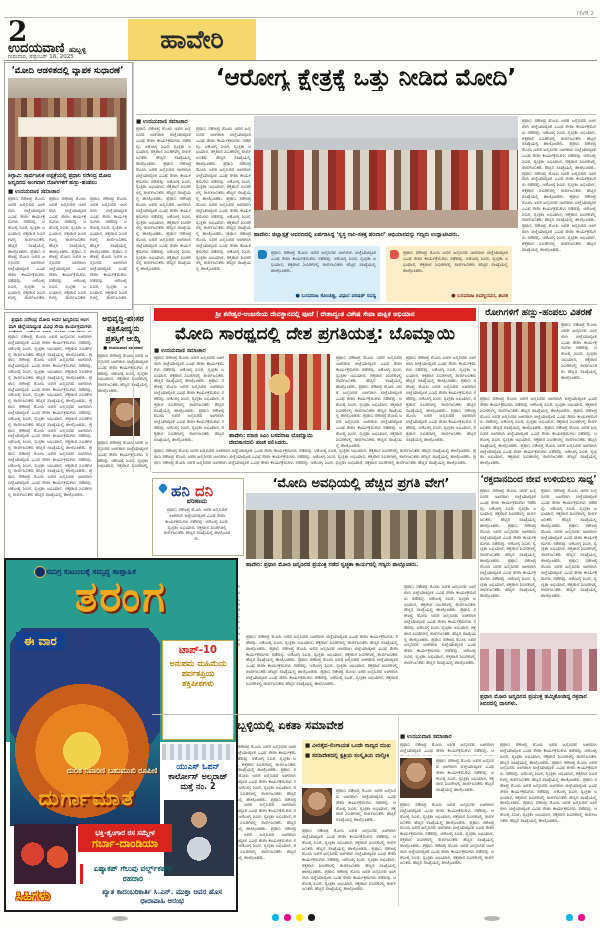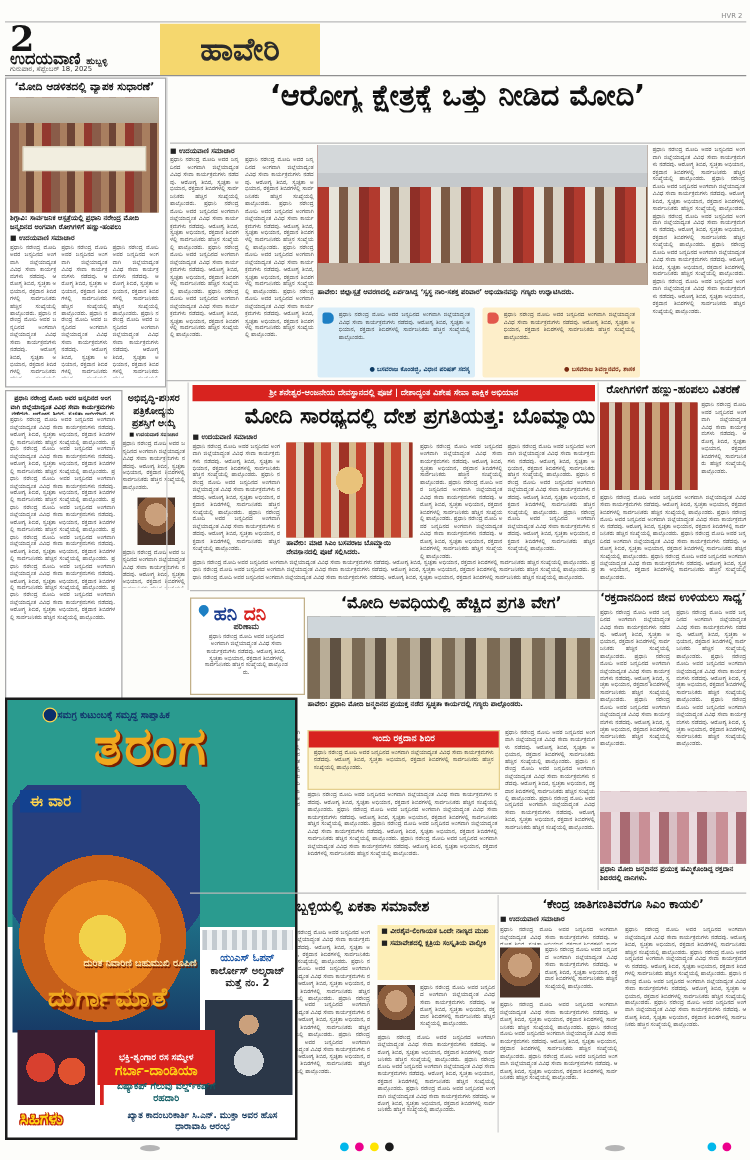--- a/index.html
+++ b/index.html
@@ -99,21 +99,21 @@
 
   <div class="a h" style="left:98px;top:314px;width:50px;font-size:7.5px;">ಅಭಿವೃದ್ಧಿ-ಪರಿಸರ</div>
   <div class="a h" style="left:98px;top:324px;width:50px;font-size:7.5px;">ಪತ್ರಿಕೋದ್ಯಮ</div>
   <div class="a h" style="left:98px;top:334px;width:50px;font-size:7.5px;">ಪ್ರಶಸ್ತಿಗೆ ಆಯ್ಕೆ</div>
   <div class="a" style="left:98px;top:345px;width:50px;font-size:4.2px;font-weight:bold;text-align:center;white-space:nowrap;overflow:hidden;">■ ಉದಯವಾಣಿ ಸಮಾಚಾರ</div>
   <div class="a micro" style="left:98px;top:353px;width:50px;height:42px;">ಪ್ರಧಾನಿ ನರೇಂದ್ರ ಮೋದಿ ಅವರ ಜನ್ಮದಿನದ ಅಂಗವಾಗಿ ಜಿಲ್ಲೆಯಾದ್ಯಂತ ವಿವಿಧ ಸೇವಾ ಕಾರ್ಯಕ್ರಮಗಳು ನಡೆದವು. ಆರೋಗ್ಯ ಶಿಬಿರ, ಸ್ವಚ್ಛತಾ ಅಭಿಯಾನ, ರಕ್ತದಾನ ಶಿಬಿರಗಳಲ್ಲಿ ಸಾರ್ವಜನಿಕರು ಹೆಚ್ಚಿನ ಸಂಖ್ಯೆಯಲ್ಲಿ ಪಾಲ್ಗೊಂಡರು.</div>
   <div class="a ph ph-face" style="left:110px;top:398px;width:30px;height:38px;"></div>
   <div class="a micro" style="left:98px;top:440px;width:50px;height:30px;">ಪ್ರಧಾನಿ ನರೇಂದ್ರ ಮೋದಿ ಅವರ ಜನ್ಮದಿನದ ಅಂಗವಾಗಿ ಜಿಲ್ಲೆಯಾದ್ಯಂತ ವಿವಿಧ ಸೇವಾ ಕಾರ್ಯಕ್ರಮಗಳು ನಡೆದವು. ಆರೋಗ್ಯ ಶಿಬಿರ, ಸ್ವಚ್ಛತಾ ಅಭಿಯಾನ, ರಕ್ತದಾನ ಶಿಬಿರಗಳಲ್ಲಿ ಸಾರ್ವಜನಿಕರು ಹೆಚ್ಚಿನ ಸಂಖ್ಯೆಯಲ್ಲಿ ಪಾಲ್ಗೊಂಡರು.</div>
 
   <div class="a" style="left:154px;top:308px;width:322px;height:13px;background:#d8231f;color:#fff;font-size:6.5px;font-weight:bold;text-align:center;line-height:13px;white-space:nowrap;overflow:hidden;">ಶ್ರೀ ಶನೇಶ್ವರ-ಆಂಜನೇಯ ದೇವಸ್ಥಾನದಲ್ಲಿ ಪೂಜೆ | ದೇಶಾದ್ಯಂತ ವಿಶೇಷ ಸೇವಾ ಪಾಕ್ಷಿಕ ಅಭಿಯಾನ</div>
-  <div class="a h" style="left:154px;top:323px;width:322px;font-size:17px;text-align:right;">ಮೋದಿ ಸಾರಥ್ಯದಲ್ಲಿ ದೇಶ ಪ್ರಗತಿಯತ್ತ: ಬೊಮ್ಮಾಯಿ</div>
+  <div class="a h" style="left:154px;top:323px;width:322px;font-size:17px;">ಮೋದಿ ಸಾರಥ್ಯದಲ್ಲಿ ದೇಶ ಪ್ರಗತಿಯತ್ತ: ಬೊಮ್ಮಾಯಿ</div>
   <div class="a by" style="left:154px;top:347px;width:120px;">■ ಉದಯವಾಣಿ ಸಮಾಚಾರ</div>
   <div class="a micro" style="left:154px;top:355px;width:70px;height:114px;">ಪ್ರಧಾನಿ ನರೇಂದ್ರ ಮೋದಿ ಅವರ ಜನ್ಮದಿನದ ಅಂಗವಾಗಿ ಜಿಲ್ಲೆಯಾದ್ಯಂತ ವಿವಿಧ ಸೇವಾ ಕಾರ್ಯಕ್ರಮಗಳು ನಡೆದವು. ಆರೋಗ್ಯ ಶಿಬಿರ, ಸ್ವಚ್ಛತಾ ಅಭಿಯಾನ, ರಕ್ತದಾನ ಶಿಬಿರಗಳಲ್ಲಿ ಸಾರ್ವಜನಿಕರು ಹೆಚ್ಚಿನ ಸಂಖ್ಯೆಯಲ್ಲಿ ಪಾಲ್ಗೊಂಡರು. ಪ್ರಧಾನಿ ನರೇಂದ್ರ ಮೋದಿ ಅವರ ಜನ್ಮದಿನದ ಅಂಗವಾಗಿ ಜಿಲ್ಲೆಯಾದ್ಯಂತ ವಿವಿಧ ಸೇವಾ ಕಾರ್ಯಕ್ರಮಗಳು ನಡೆದವು. ಆರೋಗ್ಯ ಶಿಬಿರ, ಸ್ವಚ್ಛತಾ ಅಭಿಯಾನ, ರಕ್ತದಾನ ಶಿಬಿರಗಳಲ್ಲಿ ಸಾರ್ವಜನಿಕರು ಹೆಚ್ಚಿನ ಸಂಖ್ಯೆಯಲ್ಲಿ ಪಾಲ್ಗೊಂಡರು. ಪ್ರಧಾನಿ ನರೇಂದ್ರ ಮೋದಿ ಅವರ ಜನ್ಮದಿನದ ಅಂಗವಾಗಿ ಜಿಲ್ಲೆಯಾದ್ಯಂತ ವಿವಿಧ ಸೇವಾ ಕಾರ್ಯಕ್ರಮಗಳು ನಡೆದವು. ಆರೋಗ್ಯ ಶಿಬಿರ, ಸ್ವಚ್ಛತಾ ಅಭಿಯಾನ, ರಕ್ತದಾನ ಶಿಬಿರಗಳಲ್ಲಿ ಸಾರ್ವಜನಿಕರು ಹೆಚ್ಚಿನ ಸಂಖ್ಯೆಯಲ್ಲಿ ಪಾಲ್ಗೊಂಡರು.</div>
   <div class="a ph ph-bommai" style="left:229px;top:354px;width:101px;height:76px;"></div>
   <div class="a cap" style="left:229px;top:432px;width:101px;height:12px;">ಹಾವೇರಿ: ಮಾಜಿ ಸಿಎಂ ಬಸವರಾಜ ಬೊಮ್ಮಾಯಿ ದೇವಸ್ಥಾನದಲ್ಲಿ ಪೂಜೆ ಸಲ್ಲಿಸಿದರು.</div>
   <div class="a micro" style="left:336px;top:355px;width:66px;height:114px;">ಪ್ರಧಾನಿ ನರೇಂದ್ರ ಮೋದಿ ಅವರ ಜನ್ಮದಿನದ ಅಂಗವಾಗಿ ಜಿಲ್ಲೆಯಾದ್ಯಂತ ವಿವಿಧ ಸೇವಾ ಕಾರ್ಯಕ್ರಮಗಳು ನಡೆದವು. ಆರೋಗ್ಯ ಶಿಬಿರ, ಸ್ವಚ್ಛತಾ ಅಭಿಯಾನ, ರಕ್ತದಾನ ಶಿಬಿರಗಳಲ್ಲಿ ಸಾರ್ವಜನಿಕರು ಹೆಚ್ಚಿನ ಸಂಖ್ಯೆಯಲ್ಲಿ ಪಾಲ್ಗೊಂಡರು. ಪ್ರಧಾನಿ ನರೇಂದ್ರ ಮೋದಿ ಅವರ ಜನ್ಮದಿನದ ಅಂಗವಾಗಿ ಜಿಲ್ಲೆಯಾದ್ಯಂತ ವಿವಿಧ ಸೇವಾ ಕಾರ್ಯಕ್ರಮಗಳು ನಡೆದವು. ಆರೋಗ್ಯ ಶಿಬಿರ, ಸ್ವಚ್ಛತಾ ಅಭಿಯಾನ, ರಕ್ತದಾನ ಶಿಬಿರಗಳಲ್ಲಿ ಸಾರ್ವಜನಿಕರು ಹೆಚ್ಚಿನ ಸಂಖ್ಯೆಯಲ್ಲಿ ಪಾಲ್ಗೊಂಡರು. ಪ್ರಧಾನಿ ನರೇಂದ್ರ ಮೋದಿ ಅವರ ಜನ್ಮದಿನದ ಅಂಗವಾಗಿ ಜಿಲ್ಲೆಯಾದ್ಯಂತ ವಿವಿಧ ಸೇವಾ ಕಾರ್ಯಕ್ರಮಗಳು ನಡೆದವು. ಆರೋಗ್ಯ ಶಿಬಿರ, ಸ್ವಚ್ಛತಾ ಅಭಿಯಾನ, ರಕ್ತದಾನ ಶಿಬಿರಗಳಲ್ಲಿ ಸಾರ್ವಜನಿಕರು ಹೆಚ್ಚಿನ ಸಂಖ್ಯೆಯಲ್ಲಿ ಪಾಲ್ಗೊಂಡರು.</div>
   <div class="a micro" style="left:406px;top:355px;width:70px;height:114px;">ಪ್ರಧಾನಿ ನರೇಂದ್ರ ಮೋದಿ ಅವರ ಜನ್ಮದಿನದ ಅಂಗವಾಗಿ ಜಿಲ್ಲೆಯಾದ್ಯಂತ ವಿವಿಧ ಸೇವಾ ಕಾರ್ಯಕ್ರಮಗಳು ನಡೆದವು. ಆರೋಗ್ಯ ಶಿಬಿರ, ಸ್ವಚ್ಛತಾ ಅಭಿಯಾನ, ರಕ್ತದಾನ ಶಿಬಿರಗಳಲ್ಲಿ ಸಾರ್ವಜನಿಕರು ಹೆಚ್ಚಿನ ಸಂಖ್ಯೆಯಲ್ಲಿ ಪಾಲ್ಗೊಂಡರು. ಪ್ರಧಾನಿ ನರೇಂದ್ರ ಮೋದಿ ಅವರ ಜನ್ಮದಿನದ ಅಂಗವಾಗಿ ಜಿಲ್ಲೆಯಾದ್ಯಂತ ವಿವಿಧ ಸೇವಾ ಕಾರ್ಯಕ್ರಮಗಳು ನಡೆದವು. ಆರೋಗ್ಯ ಶಿಬಿರ, ಸ್ವಚ್ಛತಾ ಅಭಿಯಾನ, ರಕ್ತದಾನ ಶಿಬಿರಗಳಲ್ಲಿ ಸಾರ್ವಜನಿಕರು ಹೆಚ್ಚಿನ ಸಂಖ್ಯೆಯಲ್ಲಿ ಪಾಲ್ಗೊಂಡರು. ಪ್ರಧಾನಿ ನರೇಂದ್ರ ಮೋದಿ ಅವರ ಜನ್ಮದಿನದ ಅಂಗವಾಗಿ ಜಿಲ್ಲೆಯಾದ್ಯಂತ ವಿವಿಧ ಸೇವಾ ಕಾರ್ಯಕ್ರಮಗಳು ನಡೆದವು. ಆರೋಗ್ಯ ಶಿಬಿರ, ಸ್ವಚ್ಛತಾ ಅಭಿಯಾನ, ರಕ್ತದಾನ ಶಿಬಿರಗಳಲ್ಲಿ ಸಾರ್ವಜನಿಕರು ಹೆಚ್ಚಿನ ಸಂಖ್ಯೆಯಲ್ಲಿ ಪಾಲ್ಗೊಂಡರು.</div>
   <div class="a micro" style="left:154px;top:448px;width:322px;height:20px;">ಪ್ರಧಾನಿ ನರೇಂದ್ರ ಮೋದಿ ಅವರ ಜನ್ಮದಿನದ ಅಂಗವಾಗಿ ಜಿಲ್ಲೆಯಾದ್ಯಂತ ವಿವಿಧ ಸೇವಾ ಕಾರ್ಯಕ್ರಮಗಳು ನಡೆದವು. ಆರೋಗ್ಯ ಶಿಬಿರ, ಸ್ವಚ್ಛತಾ ಅಭಿಯಾನ, ರಕ್ತದಾನ ಶಿಬಿರಗಳಲ್ಲಿ ಸಾರ್ವಜನಿಕರು ಹೆಚ್ಚಿನ ಸಂಖ್ಯೆಯಲ್ಲಿ ಪಾಲ್ಗೊಂಡರು. ಪ್ರಧಾನಿ ನರೇಂದ್ರ ಮೋದಿ ಅವರ ಜನ್ಮದಿನದ ಅಂಗವಾಗಿ ಜಿಲ್ಲೆಯಾದ್ಯಂತ ವಿವಿಧ ಸೇವಾ ಕಾರ್ಯಕ್ರಮಗಳು ನಡೆದವು. ಆರೋಗ್ಯ ಶಿಬಿರ, ಸ್ವಚ್ಛತಾ ಅಭಿಯಾನ, ರಕ್ತದಾನ ಶಿಬಿರಗಳಲ್ಲಿ ಸಾರ್ವಜನಿಕರು ಹೆಚ್ಚಿನ ಸಂಖ್ಯೆಯಲ್ಲಿ ಪಾಲ್ಗೊಂಡರು. ಪ್ರಧಾನಿ ನರೇಂದ್ರ ಮೋದಿ ಅವರ ಜನ್ಮದಿನದ ಅಂಗವಾಗಿ ಜಿಲ್ಲೆಯಾದ್ಯಂತ ವಿವಿಧ ಸೇವಾ ಕಾರ್ಯಕ್ರಮಗಳು ನಡೆದವು. ಆರೋಗ್ಯ ಶಿಬಿರ, ಸ್ವಚ್ಛತಾ ಅಭಿಯಾನ, ರಕ್ತದಾನ ಶಿಬಿರಗಳಲ್ಲಿ ಸಾರ್ವಜನಿಕರು ಹೆಚ್ಚಿನ ಸಂಖ್ಯೆಯಲ್ಲಿ ಪಾಲ್ಗೊಂಡರು.</div>
 
   <div class="a h" style="left:480px;top:307px;width:117px;font-size:9px;">ರೋಗಿಗಳಿಗೆ ಹಣ್ಣು-ಹಂಪಲು ವಿತರಣೆ</div>
   <div class="a ph ph-fruits" style="left:480px;top:322px;width:78px;height:70px;"></div>
@@ -124,40 +124,35 @@
   <div class="a micro" style="left:480px;top:488px;width:56px;height:142px;">ಪ್ರಧಾನಿ ನರೇಂದ್ರ ಮೋದಿ ಅವರ ಜನ್ಮದಿನದ ಅಂಗವಾಗಿ ಜಿಲ್ಲೆಯಾದ್ಯಂತ ವಿವಿಧ ಸೇವಾ ಕಾರ್ಯಕ್ರಮಗಳು ನಡೆದವು. ಆರೋಗ್ಯ ಶಿಬಿರ, ಸ್ವಚ್ಛತಾ ಅಭಿಯಾನ, ರಕ್ತದಾನ ಶಿಬಿರಗಳಲ್ಲಿ ಸಾರ್ವಜನಿಕರು ಹೆಚ್ಚಿನ ಸಂಖ್ಯೆಯಲ್ಲಿ ಪಾಲ್ಗೊಂಡರು. ಪ್ರಧಾನಿ ನರೇಂದ್ರ ಮೋದಿ ಅವರ ಜನ್ಮದಿನದ ಅಂಗವಾಗಿ ಜಿಲ್ಲೆಯಾದ್ಯಂತ ವಿವಿಧ ಸೇವಾ ಕಾರ್ಯಕ್ರಮಗಳು ನಡೆದವು. ಆರೋಗ್ಯ ಶಿಬಿರ, ಸ್ವಚ್ಛತಾ ಅಭಿಯಾನ, ರಕ್ತದಾನ ಶಿಬಿರಗಳಲ್ಲಿ ಸಾರ್ವಜನಿಕರು ಹೆಚ್ಚಿನ ಸಂಖ್ಯೆಯಲ್ಲಿ ಪಾಲ್ಗೊಂಡರು. ಪ್ರಧಾನಿ ನರೇಂದ್ರ ಮೋದಿ ಅವರ ಜನ್ಮದಿನದ ಅಂಗವಾಗಿ ಜಿಲ್ಲೆಯಾದ್ಯಂತ ವಿವಿಧ ಸೇವಾ ಕಾರ್ಯಕ್ರಮಗಳು ನಡೆದವು. ಆರೋಗ್ಯ ಶಿಬಿರ, ಸ್ವಚ್ಛತಾ ಅಭಿಯಾನ, ರಕ್ತದಾನ ಶಿಬಿರಗಳಲ್ಲಿ ಸಾರ್ವಜನಿಕರು ಹೆಚ್ಚಿನ ಸಂಖ್ಯೆಯಲ್ಲಿ ಪಾಲ್ಗೊಂಡರು.</div>
   <div class="a micro" style="left:541px;top:488px;width:56px;height:142px;">ಪ್ರಧಾನಿ ನರೇಂದ್ರ ಮೋದಿ ಅವರ ಜನ್ಮದಿನದ ಅಂಗವಾಗಿ ಜಿಲ್ಲೆಯಾದ್ಯಂತ ವಿವಿಧ ಸೇವಾ ಕಾರ್ಯಕ್ರಮಗಳು ನಡೆದವು. ಆರೋಗ್ಯ ಶಿಬಿರ, ಸ್ವಚ್ಛತಾ ಅಭಿಯಾನ, ರಕ್ತದಾನ ಶಿಬಿರಗಳಲ್ಲಿ ಸಾರ್ವಜನಿಕರು ಹೆಚ್ಚಿನ ಸಂಖ್ಯೆಯಲ್ಲಿ ಪಾಲ್ಗೊಂಡರು. ಪ್ರಧಾನಿ ನರೇಂದ್ರ ಮೋದಿ ಅವರ ಜನ್ಮದಿನದ ಅಂಗವಾಗಿ ಜಿಲ್ಲೆಯಾದ್ಯಂತ ವಿವಿಧ ಸೇವಾ ಕಾರ್ಯಕ್ರಮಗಳು ನಡೆದವು. ಆರೋಗ್ಯ ಶಿಬಿರ, ಸ್ವಚ್ಛತಾ ಅಭಿಯಾನ, ರಕ್ತದಾನ ಶಿಬಿರಗಳಲ್ಲಿ ಸಾರ್ವಜನಿಕರು ಹೆಚ್ಚಿನ ಸಂಖ್ಯೆಯಲ್ಲಿ ಪಾಲ್ಗೊಂಡರು. ಪ್ರಧಾನಿ ನರೇಂದ್ರ ಮೋದಿ ಅವರ ಜನ್ಮದಿನದ ಅಂಗವಾಗಿ ಜಿಲ್ಲೆಯಾದ್ಯಂತ ವಿವಿಧ ಸೇವಾ ಕಾರ್ಯಕ್ರಮಗಳು ನಡೆದವು. ಆರೋಗ್ಯ ಶಿಬಿರ, ಸ್ವಚ್ಛತಾ ಅಭಿಯಾನ, ರಕ್ತದಾನ ಶಿಬಿರಗಳಲ್ಲಿ ಸಾರ್ವಜನಿಕರು ಹೆಚ್ಚಿನ ಸಂಖ್ಯೆಯಲ್ಲಿ ಪಾಲ್ಗೊಂಡರು.</div>
   <div class="a ph ph-blood" style="left:480px;top:633px;width:117px;height:58px;"></div>
   <div class="a cap" style="left:480px;top:693px;width:117px;height:18px;">ಪ್ರಧಾನಿ ಮೋದಿ ಜನ್ಮದಿನದ ಪ್ರಯುಕ್ತ ಹಮ್ಮಿಕೊಂಡಿದ್ದ ರಕ್ತದಾನ ಶಿಬಿರದಲ್ಲಿ ದಾನಿಗಳು.</div>
 
   <div class="a h" style="left:246px;top:475px;width:230px;font-size:13px;">‘ಮೋದಿ ಅವಧಿಯಲ್ಲಿ ಹೆಚ್ಚಿದ ಪ್ರಗತಿ ವೇಗ’</div>
   <div class="a ph ph-sweep" style="left:246px;top:493px;width:230px;height:66px;"></div>
   <div class="a cap" style="left:246px;top:561px;width:230px;height:12px;">ಹಾವೇರಿ: ಪ್ರಧಾನಿ ಮೋದಿ ಜನ್ಮದಿನದ ಪ್ರಯುಕ್ತ ನಡೆದ ಸ್ವಚ್ಛತಾ ಕಾರ್ಯದಲ್ಲಿ ಗಣ್ಯರು ಪಾಲ್ಗೊಂಡರು.</div>
   <div class="a by" style="left:152px;top:576px;width:90px;">■ ಉದಯವಾಣಿ ಸಮಾಚಾರ</div>
   <div class="a micro" style="left:152px;top:584px;width:88px;height:128px;">ಪ್ರಧಾನಿ ನರೇಂದ್ರ ಮೋದಿ ಅವರ ಜನ್ಮದಿನದ ಅಂಗವಾಗಿ ಜಿಲ್ಲೆಯಾದ್ಯಂತ ವಿವಿಧ ಸೇವಾ ಕಾರ್ಯಕ್ರಮಗಳು ನಡೆದವು. ಆರೋಗ್ಯ ಶಿಬಿರ, ಸ್ವಚ್ಛತಾ ಅಭಿಯಾನ, ರಕ್ತದಾನ ಶಿಬಿರಗಳಲ್ಲಿ ಸಾರ್ವಜನಿಕರು ಹೆಚ್ಚಿನ ಸಂಖ್ಯೆಯಲ್ಲಿ ಪಾಲ್ಗೊಂಡರು. ಪ್ರಧಾನಿ ನರೇಂದ್ರ ಮೋದಿ ಅವರ ಜನ್ಮದಿನದ ಅಂಗವಾಗಿ ಜಿಲ್ಲೆಯಾದ್ಯಂತ ವಿವಿಧ ಸೇವಾ ಕಾರ್ಯಕ್ರಮಗಳು ನಡೆದವು. ಆರೋಗ್ಯ ಶಿಬಿರ, ಸ್ವಚ್ಛತಾ ಅಭಿಯಾನ, ರಕ್ತದಾನ ಶಿಬಿರಗಳಲ್ಲಿ ಸಾರ್ವಜನಿಕರು ಹೆಚ್ಚಿನ ಸಂಖ್ಯೆಯಲ್ಲಿ ಪಾಲ್ಗೊಂಡರು. ಪ್ರಧಾನಿ ನರೇಂದ್ರ ಮೋದಿ ಅವರ ಜನ್ಮದಿನದ ಅಂಗವಾಗಿ ಜಿಲ್ಲೆಯಾದ್ಯಂತ ವಿವಿಧ ಸೇವಾ ಕಾರ್ಯಕ್ರಮಗಳು ನಡೆದವು. ಆರೋಗ್ಯ ಶಿಬಿರ, ಸ್ವಚ್ಛತಾ ಅಭಿಯಾನ, ರಕ್ತದಾನ ಶಿಬಿರಗಳಲ್ಲಿ ಸಾರ್ವಜನಿಕರು ಹೆಚ್ಚಿನ ಸಂಖ್ಯೆಯಲ್ಲಿ ಪಾಲ್ಗೊಂಡರು.</div>
-  <div class="a" style="left:246px;top:584px;width:152px;height:46px;background:#fdf3cd;border:1px solid #e4cf8e;">
-    <div style="height:13px;background:#d8231f;color:#fff;font-size:7px;font-weight:bold;text-align:center;line-height:13px;white-space:nowrap;overflow:hidden;">ಇಂದು ರಕ್ತದಾನ ಶಿಬಿರ</div>
-    <div class="micro" style="margin:2px 4px;height:26px;">ಪ್ರಧಾನಿ ನರೇಂದ್ರ ಮೋದಿ ಅವರ ಜನ್ಮದಿನದ ಅಂಗವಾಗಿ ಜಿಲ್ಲೆಯಾದ್ಯಂತ ವಿವಿಧ ಸೇವಾ ಕಾರ್ಯಕ್ರಮಗಳು ನಡೆದವು. ಆರೋಗ್ಯ ಶಿಬಿರ, ಸ್ವಚ್ಛತಾ ಅಭಿಯಾನ, ರಕ್ತದಾನ ಶಿಬಿರಗಳಲ್ಲಿ ಸಾರ್ವಜನಿಕರು ಹೆಚ್ಚಿನ ಸಂಖ್ಯೆಯಲ್ಲಿ ಪಾಲ್ಗೊಂಡರು.</div>
-  </div>
   <div class="a micro" style="left:246px;top:634px;width:152px;height:78px;">ಪ್ರಧಾನಿ ನರೇಂದ್ರ ಮೋದಿ ಅವರ ಜನ್ಮದಿನದ ಅಂಗವಾಗಿ ಜಿಲ್ಲೆಯಾದ್ಯಂತ ವಿವಿಧ ಸೇವಾ ಕಾರ್ಯಕ್ರಮಗಳು ನಡೆದವು. ಆರೋಗ್ಯ ಶಿಬಿರ, ಸ್ವಚ್ಛತಾ ಅಭಿಯಾನ, ರಕ್ತದಾನ ಶಿಬಿರಗಳಲ್ಲಿ ಸಾರ್ವಜನಿಕರು ಹೆಚ್ಚಿನ ಸಂಖ್ಯೆಯಲ್ಲಿ ಪಾಲ್ಗೊಂಡರು. ಪ್ರಧಾನಿ ನರೇಂದ್ರ ಮೋದಿ ಅವರ ಜನ್ಮದಿನದ ಅಂಗವಾಗಿ ಜಿಲ್ಲೆಯಾದ್ಯಂತ ವಿವಿಧ ಸೇವಾ ಕಾರ್ಯಕ್ರಮಗಳು ನಡೆದವು. ಆರೋಗ್ಯ ಶಿಬಿರ, ಸ್ವಚ್ಛತಾ ಅಭಿಯಾನ, ರಕ್ತದಾನ ಶಿಬಿರಗಳಲ್ಲಿ ಸಾರ್ವಜನಿಕರು ಹೆಚ್ಚಿನ ಸಂಖ್ಯೆಯಲ್ಲಿ ಪಾಲ್ಗೊಂಡರು. ಪ್ರಧಾನಿ ನರೇಂದ್ರ ಮೋದಿ ಅವರ ಜನ್ಮದಿನದ ಅಂಗವಾಗಿ ಜಿಲ್ಲೆಯಾದ್ಯಂತ ವಿವಿಧ ಸೇವಾ ಕಾರ್ಯಕ್ರಮಗಳು ನಡೆದವು. ಆರೋಗ್ಯ ಶಿಬಿರ, ಸ್ವಚ್ಛತಾ ಅಭಿಯಾನ, ರಕ್ತದಾನ ಶಿಬಿರಗಳಲ್ಲಿ ಸಾರ್ವಜನಿಕರು ಹೆಚ್ಚಿನ ಸಂಖ್ಯೆಯಲ್ಲಿ ಪಾಲ್ಗೊಂಡರು. ಪ್ರಧಾನಿ ನರೇಂದ್ರ ಮೋದಿ ಅವರ ಜನ್ಮದಿನದ ಅಂಗವಾಗಿ ಜಿಲ್ಲೆಯಾದ್ಯಂತ ವಿವಿಧ ಸೇವಾ ಕಾರ್ಯಕ್ರಮಗಳು ನಡೆದವು. ಆರೋಗ್ಯ ಶಿಬಿರ, ಸ್ವಚ್ಛತಾ ಅಭಿಯಾನ, ರಕ್ತದಾನ ಶಿಬಿರಗಳಲ್ಲಿ ಸಾರ್ವಜನಿಕರು ಹೆಚ್ಚಿನ ಸಂಖ್ಯೆಯಲ್ಲಿ ಪಾಲ್ಗೊಂಡರು.</div>
   <div class="a micro" style="left:404px;top:584px;width:72px;height:128px;">ಪ್ರಧಾನಿ ನರೇಂದ್ರ ಮೋದಿ ಅವರ ಜನ್ಮದಿನದ ಅಂಗವಾಗಿ ಜಿಲ್ಲೆಯಾದ್ಯಂತ ವಿವಿಧ ಸೇವಾ ಕಾರ್ಯಕ್ರಮಗಳು ನಡೆದವು. ಆರೋಗ್ಯ ಶಿಬಿರ, ಸ್ವಚ್ಛತಾ ಅಭಿಯಾನ, ರಕ್ತದಾನ ಶಿಬಿರಗಳಲ್ಲಿ ಸಾರ್ವಜನಿಕರು ಹೆಚ್ಚಿನ ಸಂಖ್ಯೆಯಲ್ಲಿ ಪಾಲ್ಗೊಂಡರು. ಪ್ರಧಾನಿ ನರೇಂದ್ರ ಮೋದಿ ಅವರ ಜನ್ಮದಿನದ ಅಂಗವಾಗಿ ಜಿಲ್ಲೆಯಾದ್ಯಂತ ವಿವಿಧ ಸೇವಾ ಕಾರ್ಯಕ್ರಮಗಳು ನಡೆದವು. ಆರೋಗ್ಯ ಶಿಬಿರ, ಸ್ವಚ್ಛತಾ ಅಭಿಯಾನ, ರಕ್ತದಾನ ಶಿಬಿರಗಳಲ್ಲಿ ಸಾರ್ವಜನಿಕರು ಹೆಚ್ಚಿನ ಸಂಖ್ಯೆಯಲ್ಲಿ ಪಾಲ್ಗೊಂಡರು. ಪ್ರಧಾನಿ ನರೇಂದ್ರ ಮೋದಿ ಅವರ ಜನ್ಮದಿನದ ಅಂಗವಾಗಿ ಜಿಲ್ಲೆಯಾದ್ಯಂತ ವಿವಿಧ ಸೇವಾ ಕಾರ್ಯಕ್ರಮಗಳು ನಡೆದವು. ಆರೋಗ್ಯ ಶಿಬಿರ, ಸ್ವಚ್ಛತಾ ಅಭಿಯಾನ, ರಕ್ತದಾನ ಶಿಬಿರಗಳಲ್ಲಿ ಸಾರ್ವಜನಿಕರು ಹೆಚ್ಚಿನ ಸಂಖ್ಯೆಯಲ್ಲಿ ಪಾಲ್ಗೊಂಡರು.</div>
 
   <div class="a h" style="left:152px;top:718px;width:244px;font-size:11.5px;">ನಾಳೆ ಹುಬ್ಬಳ್ಳಿಯಲ್ಲಿ ಏಕತಾ ಸಮಾವೇಶ</div>
   <div class="a by" style="left:152px;top:734px;width:90px;">■ ಉದಯವಾಣಿ ಸಮಾಚಾರ</div>
   <div class="a micro" style="left:152px;top:744px;width:70px;height:160px;">ಪ್ರಧಾನಿ ನರೇಂದ್ರ ಮೋದಿ ಅವರ ಜನ್ಮದಿನದ ಅಂಗವಾಗಿ ಜಿಲ್ಲೆಯಾದ್ಯಂತ ವಿವಿಧ ಸೇವಾ ಕಾರ್ಯಕ್ರಮಗಳು ನಡೆದವು. ಆರೋಗ್ಯ ಶಿಬಿರ, ಸ್ವಚ್ಛತಾ ಅಭಿಯಾನ, ರಕ್ತದಾನ ಶಿಬಿರಗಳಲ್ಲಿ ಸಾರ್ವಜನಿಕರು ಹೆಚ್ಚಿನ ಸಂಖ್ಯೆಯಲ್ಲಿ ಪಾಲ್ಗೊಂಡರು. ಪ್ರಧಾನಿ ನರೇಂದ್ರ ಮೋದಿ ಅವರ ಜನ್ಮದಿನದ ಅಂಗವಾಗಿ ಜಿಲ್ಲೆಯಾದ್ಯಂತ ವಿವಿಧ ಸೇವಾ ಕಾರ್ಯಕ್ರಮಗಳು ನಡೆದವು. ಆರೋಗ್ಯ ಶಿಬಿರ, ಸ್ವಚ್ಛತಾ ಅಭಿಯಾನ, ರಕ್ತದಾನ ಶಿಬಿರಗಳಲ್ಲಿ ಸಾರ್ವಜನಿಕರು ಹೆಚ್ಚಿನ ಸಂಖ್ಯೆಯಲ್ಲಿ ಪಾಲ್ಗೊಂಡರು. ಪ್ರಧಾನಿ ನರೇಂದ್ರ ಮೋದಿ ಅವರ ಜನ್ಮದಿನದ ಅಂಗವಾಗಿ ಜಿಲ್ಲೆಯಾದ್ಯಂತ ವಿವಿಧ ಸೇವಾ ಕಾರ್ಯಕ್ರಮಗಳು ನಡೆದವು. ಆರೋಗ್ಯ ಶಿಬಿರ, ಸ್ವಚ್ಛತಾ ಅಭಿಯಾನ, ರಕ್ತದಾನ ಶಿಬಿರಗಳಲ್ಲಿ ಸಾರ್ವಜನಿಕರು ಹೆಚ್ಚಿನ ಸಂಖ್ಯೆಯಲ್ಲಿ ಪಾಲ್ಗೊಂಡರು. ಪ್ರಧಾನಿ ನರೇಂದ್ರ ಮೋದಿ ಅವರ ಜನ್ಮದಿನದ ಅಂಗವಾಗಿ ಜಿಲ್ಲೆಯಾದ್ಯಂತ ವಿವಿಧ ಸೇವಾ ಕಾರ್ಯಕ್ರಮಗಳು ನಡೆದವು. ಆರೋಗ್ಯ ಶಿಬಿರ, ಸ್ವಚ್ಛತಾ ಅಭಿಯಾನ, ರಕ್ತದಾನ ಶಿಬಿರಗಳಲ್ಲಿ ಸಾರ್ವಜನಿಕರು ಹೆಚ್ಚಿನ ಸಂಖ್ಯೆಯಲ್ಲಿ ಪಾಲ್ಗೊಂಡರು.</div>
   <div class="a micro" style="left:226px;top:744px;width:70px;height:160px;">ಪ್ರಧಾನಿ ನರೇಂದ್ರ ಮೋದಿ ಅವರ ಜನ್ಮದಿನದ ಅಂಗವಾಗಿ ಜಿಲ್ಲೆಯಾದ್ಯಂತ ವಿವಿಧ ಸೇವಾ ಕಾರ್ಯಕ್ರಮಗಳು ನಡೆದವು. ಆರೋಗ್ಯ ಶಿಬಿರ, ಸ್ವಚ್ಛತಾ ಅಭಿಯಾನ, ರಕ್ತದಾನ ಶಿಬಿರಗಳಲ್ಲಿ ಸಾರ್ವಜನಿಕರು ಹೆಚ್ಚಿನ ಸಂಖ್ಯೆಯಲ್ಲಿ ಪಾಲ್ಗೊಂಡರು. ಪ್ರಧಾನಿ ನರೇಂದ್ರ ಮೋದಿ ಅವರ ಜನ್ಮದಿನದ ಅಂಗವಾಗಿ ಜಿಲ್ಲೆಯಾದ್ಯಂತ ವಿವಿಧ ಸೇವಾ ಕಾರ್ಯಕ್ರಮಗಳು ನಡೆದವು. ಆರೋಗ್ಯ ಶಿಬಿರ, ಸ್ವಚ್ಛತಾ ಅಭಿಯಾನ, ರಕ್ತದಾನ ಶಿಬಿರಗಳಲ್ಲಿ ಸಾರ್ವಜನಿಕರು ಹೆಚ್ಚಿನ ಸಂಖ್ಯೆಯಲ್ಲಿ ಪಾಲ್ಗೊಂಡರು. ಪ್ರಧಾನಿ ನರೇಂದ್ರ ಮೋದಿ ಅವರ ಜನ್ಮದಿನದ ಅಂಗವಾಗಿ ಜಿಲ್ಲೆಯಾದ್ಯಂತ ವಿವಿಧ ಸೇವಾ ಕಾರ್ಯಕ್ರಮಗಳು ನಡೆದವು. ಆರೋಗ್ಯ ಶಿಬಿರ, ಸ್ವಚ್ಛತಾ ಅಭಿಯಾನ, ರಕ್ತದಾನ ಶಿಬಿರಗಳಲ್ಲಿ ಸಾರ್ವಜನಿಕರು ಹೆಚ್ಚಿನ ಸಂಖ್ಯೆಯಲ್ಲಿ ಪಾಲ್ಗೊಂಡರು. ಪ್ರಧಾನಿ ನರೇಂದ್ರ ಮೋದಿ ಅವರ ಜನ್ಮದಿನದ ಅಂಗವಾಗಿ ಜಿಲ್ಲೆಯಾದ್ಯಂತ ವಿವಿಧ ಸೇವಾ ಕಾರ್ಯಕ್ರಮಗಳು ನಡೆದವು. ಆರೋಗ್ಯ ಶಿಬಿರ, ಸ್ವಚ್ಛತಾ ಅಭಿಯಾನ, ರಕ್ತದಾನ ಶಿಬಿರಗಳಲ್ಲಿ ಸಾರ್ವಜನಿಕರು ಹೆಚ್ಚಿನ ಸಂಖ್ಯೆಯಲ್ಲಿ ಪಾಲ್ಗೊಂಡರು.</div>
   <div class="a" style="left:302px;top:740px;width:94px;height:44px;background:#fdeeb6;padding:2px 3px;box-sizing:border-box;">
     <div style="font-size:5.5px;font-weight:bold;line-height:1.3;color:#222;">■ ವೀರಶೈವ-ಲಿಂಗಾಯತ ಒಂದೇ ನಾಣ್ಯದ ಮುಖ</div>
     <div style="font-size:5.5px;font-weight:bold;line-height:1.3;color:#222;margin-top:3px;">■ ಸಮಾವೇಶದಲ್ಲಿ ಕ್ಷತ್ರಿಯ ಸಂಸ್ಕೃತಿಯ ವಾಲ್ಮೀಕಿ</div>
   </div>
   <div class="a ph ph-face" style="left:302px;top:788px;width:30px;height:36px;"></div>
   <div class="a micro" style="left:336px;top:788px;width:60px;height:36px;">ಪ್ರಧಾನಿ ನರೇಂದ್ರ ಮೋದಿ ಅವರ ಜನ್ಮದಿನದ ಅಂಗವಾಗಿ ಜಿಲ್ಲೆಯಾದ್ಯಂತ ವಿವಿಧ ಸೇವಾ ಕಾರ್ಯಕ್ರಮಗಳು ನಡೆದವು. ಆರೋಗ್ಯ ಶಿಬಿರ, ಸ್ವಚ್ಛತಾ ಅಭಿಯಾನ, ರಕ್ತದಾನ ಶಿಬಿರಗಳಲ್ಲಿ ಸಾರ್ವಜನಿಕರು ಹೆಚ್ಚಿನ ಸಂಖ್ಯೆಯಲ್ಲಿ ಪಾಲ್ಗೊಂಡರು.</div>
   <div class="a micro" style="left:302px;top:828px;width:94px;height:76px;">ಪ್ರಧಾನಿ ನರೇಂದ್ರ ಮೋದಿ ಅವರ ಜನ್ಮದಿನದ ಅಂಗವಾಗಿ ಜಿಲ್ಲೆಯಾದ್ಯಂತ ವಿವಿಧ ಸೇವಾ ಕಾರ್ಯಕ್ರಮಗಳು ನಡೆದವು. ಆರೋಗ್ಯ ಶಿಬಿರ, ಸ್ವಚ್ಛತಾ ಅಭಿಯಾನ, ರಕ್ತದಾನ ಶಿಬಿರಗಳಲ್ಲಿ ಸಾರ್ವಜನಿಕರು ಹೆಚ್ಚಿನ ಸಂಖ್ಯೆಯಲ್ಲಿ ಪಾಲ್ಗೊಂಡರು. ಪ್ರಧಾನಿ ನರೇಂದ್ರ ಮೋದಿ ಅವರ ಜನ್ಮದಿನದ ಅಂಗವಾಗಿ ಜಿಲ್ಲೆಯಾದ್ಯಂತ ವಿವಿಧ ಸೇವಾ ಕಾರ್ಯಕ್ರಮಗಳು ನಡೆದವು. ಆರೋಗ್ಯ ಶಿಬಿರ, ಸ್ವಚ್ಛತಾ ಅಭಿಯಾನ, ರಕ್ತದಾನ ಶಿಬಿರಗಳಲ್ಲಿ ಸಾರ್ವಜನಿಕರು ಹೆಚ್ಚಿನ ಸಂಖ್ಯೆಯಲ್ಲಿ ಪಾಲ್ಗೊಂಡರು. ಪ್ರಧಾನಿ ನರೇಂದ್ರ ಮೋದಿ ಅವರ ಜನ್ಮದಿನದ ಅಂಗವಾಗಿ ಜಿಲ್ಲೆಯಾದ್ಯಂತ ವಿವಿಧ ಸೇವಾ ಕಾರ್ಯಕ್ರಮಗಳು ನಡೆದವು. ಆರೋಗ್ಯ ಶಿಬಿರ, ಸ್ವಚ್ಛತಾ ಅಭಿಯಾನ, ರಕ್ತದಾನ ಶಿಬಿರಗಳಲ್ಲಿ ಸಾರ್ವಜನಿಕರು ಹೆಚ್ಚಿನ ಸಂಖ್ಯೆಯಲ್ಲಿ ಪಾಲ್ಗೊಂಡರು.</div>
 
-  <div class="a h" style="left:400px;top:718px;width:197px;font-size:9.5px;">‘ಕೇಂದ್ರ ಜಾತಿಗಣತಿವರೆಗೂ ಸಿಎಂ ಕಾಯಲಿ’</div>
   <div class="a by" style="left:400px;top:733px;width:90px;">■ ಉದಯವಾಣಿ ಸಮಾಚಾರ</div>
   <div class="a ph ph-face" style="left:400px;top:758px;width:32px;height:40px;"></div>
   <div class="a micro" style="left:400px;top:742px;width:94px;height:14px;">ಪ್ರಧಾನಿ ನರೇಂದ್ರ ಮೋದಿ ಅವರ ಜನ್ಮದಿನದ ಅಂಗವಾಗಿ ಜಿಲ್ಲೆಯಾದ್ಯಂತ ವಿವಿಧ ಸೇವಾ ಕಾರ್ಯಕ್ರಮಗಳು ನಡೆದವು. ಆರೋಗ್ಯ ಶಿಬಿರ, ಸ್ವಚ್ಛತಾ ಅಭಿಯಾನ, ರಕ್ತದಾನ ಶಿಬಿರಗಳಲ್ಲಿ ಸಾರ್ವಜನಿಕರು ಹೆಚ್ಚಿನ ಸಂಖ್ಯೆಯಲ್ಲಿ ಪಾಲ್ಗೊಂಡರು.</div>
   <div class="a micro" style="left:436px;top:758px;width:58px;height:40px;">ಪ್ರಧಾನಿ ನರೇಂದ್ರ ಮೋದಿ ಅವರ ಜನ್ಮದಿನದ ಅಂಗವಾಗಿ ಜಿಲ್ಲೆಯಾದ್ಯಂತ ವಿವಿಧ ಸೇವಾ ಕಾರ್ಯಕ್ರಮಗಳು ನಡೆದವು. ಆರೋಗ್ಯ ಶಿಬಿರ, ಸ್ವಚ್ಛತಾ ಅಭಿಯಾನ, ರಕ್ತದಾನ ಶಿಬಿರಗಳಲ್ಲಿ ಸಾರ್ವಜನಿಕರು ಹೆಚ್ಚಿನ ಸಂಖ್ಯೆಯಲ್ಲಿ ಪಾಲ್ಗೊಂಡರು.</div>
   <div class="a micro" style="left:400px;top:802px;width:94px;height:103px;">ಪ್ರಧಾನಿ ನರೇಂದ್ರ ಮೋದಿ ಅವರ ಜನ್ಮದಿನದ ಅಂಗವಾಗಿ ಜಿಲ್ಲೆಯಾದ್ಯಂತ ವಿವಿಧ ಸೇವಾ ಕಾರ್ಯಕ್ರಮಗಳು ನಡೆದವು. ಆರೋಗ್ಯ ಶಿಬಿರ, ಸ್ವಚ್ಛತಾ ಅಭಿಯಾನ, ರಕ್ತದಾನ ಶಿಬಿರಗಳಲ್ಲಿ ಸಾರ್ವಜನಿಕರು ಹೆಚ್ಚಿನ ಸಂಖ್ಯೆಯಲ್ಲಿ ಪಾಲ್ಗೊಂಡರು. ಪ್ರಧಾನಿ ನರೇಂದ್ರ ಮೋದಿ ಅವರ ಜನ್ಮದಿನದ ಅಂಗವಾಗಿ ಜಿಲ್ಲೆಯಾದ್ಯಂತ ವಿವಿಧ ಸೇವಾ ಕಾರ್ಯಕ್ರಮಗಳು ನಡೆದವು. ಆರೋಗ್ಯ ಶಿಬಿರ, ಸ್ವಚ್ಛತಾ ಅಭಿಯಾನ, ರಕ್ತದಾನ ಶಿಬಿರಗಳಲ್ಲಿ ಸಾರ್ವಜನಿಕರು ಹೆಚ್ಚಿನ ಸಂಖ್ಯೆಯಲ್ಲಿ ಪಾಲ್ಗೊಂಡರು. ಪ್ರಧಾನಿ ನರೇಂದ್ರ ಮೋದಿ ಅವರ ಜನ್ಮದಿನದ ಅಂಗವಾಗಿ ಜಿಲ್ಲೆಯಾದ್ಯಂತ ವಿವಿಧ ಸೇವಾ ಕಾರ್ಯಕ್ರಮಗಳು ನಡೆದವು. ಆರೋಗ್ಯ ಶಿಬಿರ, ಸ್ವಚ್ಛತಾ ಅಭಿಯಾನ, ರಕ್ತದಾನ ಶಿಬಿರಗಳಲ್ಲಿ ಸಾರ್ವಜನಿಕರು ಹೆಚ್ಚಿನ ಸಂಖ್ಯೆಯಲ್ಲಿ ಪಾಲ್ಗೊಂಡರು.</div>
   <div class="a micro" style="left:500px;top:742px;width:97px;height:163px;">ಪ್ರಧಾನಿ ನರೇಂದ್ರ ಮೋದಿ ಅವರ ಜನ್ಮದಿನದ ಅಂಗವಾಗಿ ಜಿಲ್ಲೆಯಾದ್ಯಂತ ವಿವಿಧ ಸೇವಾ ಕಾರ್ಯಕ್ರಮಗಳು ನಡೆದವು. ಆರೋಗ್ಯ ಶಿಬಿರ, ಸ್ವಚ್ಛತಾ ಅಭಿಯಾನ, ರಕ್ತದಾನ ಶಿಬಿರಗಳಲ್ಲಿ ಸಾರ್ವಜನಿಕರು ಹೆಚ್ಚಿನ ಸಂಖ್ಯೆಯಲ್ಲಿ ಪಾಲ್ಗೊಂಡರು. ಪ್ರಧಾನಿ ನರೇಂದ್ರ ಮೋದಿ ಅವರ ಜನ್ಮದಿನದ ಅಂಗವಾಗಿ ಜಿಲ್ಲೆಯಾದ್ಯಂತ ವಿವಿಧ ಸೇವಾ ಕಾರ್ಯಕ್ರಮಗಳು ನಡೆದವು. ಆರೋಗ್ಯ ಶಿಬಿರ, ಸ್ವಚ್ಛತಾ ಅಭಿಯಾನ, ರಕ್ತದಾನ ಶಿಬಿರಗಳಲ್ಲಿ ಸಾರ್ವಜನಿಕರು ಹೆಚ್ಚಿನ ಸಂಖ್ಯೆಯಲ್ಲಿ ಪಾಲ್ಗೊಂಡರು. ಪ್ರಧಾನಿ ನರೇಂದ್ರ ಮೋದಿ ಅವರ ಜನ್ಮದಿನದ ಅಂಗವಾಗಿ ಜಿಲ್ಲೆಯಾದ್ಯಂತ ವಿವಿಧ ಸೇವಾ ಕಾರ್ಯಕ್ರಮಗಳು ನಡೆದವು. ಆರೋಗ್ಯ ಶಿಬಿರ, ಸ್ವಚ್ಛತಾ ಅಭಿಯಾನ, ರಕ್ತದಾನ ಶಿಬಿರಗಳಲ್ಲಿ ಸಾರ್ವಜನಿಕರು ಹೆಚ್ಚಿನ ಸಂಖ್ಯೆಯಲ್ಲಿ ಪಾಲ್ಗೊಂಡರು. ಪ್ರಧಾನಿ ನರೇಂದ್ರ ಮೋದಿ ಅವರ ಜನ್ಮದಿನದ ಅಂಗವಾಗಿ ಜಿಲ್ಲೆಯಾದ್ಯಂತ ವಿವಿಧ ಸೇವಾ ಕಾರ್ಯಕ್ರಮಗಳು ನಡೆದವು. ಆರೋಗ್ಯ ಶಿಬಿರ, ಸ್ವಚ್ಛತಾ ಅಭಿಯಾನ, ರಕ್ತದಾನ ಶಿಬಿರಗಳಲ್ಲಿ ಸಾರ್ವಜನಿಕರು ಹೆಚ್ಚಿನ ಸಂಖ್ಯೆಯಲ್ಲಿ ಪಾಲ್ಗೊಂಡರು.</div>
 
   <div class="a box" style="left:152px;top:478px;width:90px;height:76px;border-color:#c2b089;">
     <div style="position:absolute;left:6px;top:5px;width:8px;height:8px;background:#1d7fc4;border-radius:50% 50% 50% 0;transform:rotate(-45deg);"></div>
     <div style="position:absolute;left:18px;top:3px;font-size:15px;font-weight:bold;white-space:nowrap;">
@@ -167,30 +162,34 @@
     <div style="position:absolute;left:6px;top:18px;width:76px;text-align:center;font-size:6.5px;font-weight:bold;color:#333;">ಪರಿಣಾಮ</div>
     <div class="micro" style="position:absolute;left:10px;top:28px;width:68px;height:42px;text-align:center;">ಪ್ರಧಾನಿ ನರೇಂದ್ರ ಮೋದಿ ಅವರ ಜನ್ಮದಿನದ ಅಂಗವಾಗಿ ಜಿಲ್ಲೆಯಾದ್ಯಂತ ವಿವಿಧ ಸೇವಾ ಕಾರ್ಯಕ್ರಮಗಳು ನಡೆದವು. ಆರೋಗ್ಯ ಶಿಬಿರ, ಸ್ವಚ್ಛತಾ ಅಭಿಯಾನ, ರಕ್ತದಾನ ಶಿಬಿರಗಳಲ್ಲಿ ಸಾರ್ವಜನಿಕರು ಹೆಚ್ಚಿನ ಸಂಖ್ಯೆಯಲ್ಲಿ ಪಾಲ್ಗೊಂಡರು.</div>
   </div>
 
   <div class="a" style="left:4px;top:558px;width:234px;height:354px;border:2px solid #1b1b1b;box-sizing:border-box;background:linear-gradient(180deg,#2a9b8f 0 52%,#ffffff 52% 100%);overflow:hidden;">
     <div style="position:absolute;left:28px;top:6px;width:10px;height:10px;border-radius:50%;background:#0b2e6b;border:1px solid #ffd34d;"></div>
     <div style="position:absolute;left:40px;top:7px;width:184px;font-size:7.5px;font-weight:bold;color:#12306b;white-space:nowrap;overflow:hidden;">ಸಮಗ್ರ ಕುಟುಂಬಕ್ಕೆ ಸಮೃದ್ಧ ಸಾಪ್ತಾಹಿಕ</div>
     <div class="goldlogo" style="position:absolute;left:0;top:14px;width:230px;text-align:center;font-size:42px;line-height:1.1;">ತರಂಗ</div>
     <div class="ph ph-durga" style="position:absolute;left:4px;top:68px;width:150px;height:198px;"></div>
     <div style="position:absolute;left:10px;top:72px;background:#13418f;color:#ffd34d;font-size:12px;font-weight:bold;padding:2px 8px;">ಈ ವಾರ</div>
+    <div style="position:absolute;left:156px;top:80px;width:72px;height:100px;background:#fff;border:1px solid #caa84a;text-align:center;padding:3px 2px;box-sizing:border-box;">
+      <div style="font-size:10px;font-weight:bold;color:#d8231f;">ಟಾಪ್-10</div>
+      <div style="font-size:8px;font-weight:bold;color:#b8860b;line-height:1.25;margin-top:3px;">ಅನುಪಮ ಮಹಿಮೆಯ ಪರ್ವತಪ್ರಿಯ ಶಕ್ತಿಪೀಠಗಳು</div>
+    </div>
     <div class="ph ph-skyline" style="position:absolute;left:156px;top:184px;width:72px;height:16px;"></div>
     <div style="position:absolute;left:58px;top:206px;width:96px;font-size:7.5px;font-weight:bold;color:#ffe9b0;text-shadow:1px 1px 0 #6b1d00;text-align:center;line-height:1.25;">ದುರಿತ ನಿವಾರಿಣಿ ಬಹುಮುಖಿ ರೂಪಿಣಿ</div>
     <div class="goldlogo" style="position:absolute;left:6px;top:226px;width:150px;text-align:center;font-size:21px;">ದುರ್ಗಾಮಾತೆ</div>
     <div style="position:absolute;left:156px;top:202px;width:72px;text-align:center;">
       <div style="font-size:8px;font-weight:bold;color:#1652a3;">ಯುಎಸ್ ಓಪನ್</div>
       <div style="font-size:8px;font-weight:bold;color:#222;line-height:1.25;">ಕಾರ್ಲೋಸ್ ಅಲ್ಕರಾಜ್ ಮತ್ತೆ ನಂ. 2</div>
     </div>
     <div class="ph ph-player" style="position:absolute;left:158px;top:240px;width:70px;height:76px;"></div>
     <div class="ph ph-dance" style="position:absolute;left:8px;top:264px;width:62px;height:60px;"></div>
-    <div style="position:absolute;left:72px;top:264px;width:94px;height:44px;background:#d8231f;text-align:center;padding-top:18px;box-sizing:border-box;">
+    <div style="position:absolute;left:72px;top:264px;width:94px;height:28px;background:#d8231f;text-align:center;padding-top:5px;box-sizing:border-box;">
       <div style="font-size:7px;font-weight:bold;color:#fff;">ಭಕ್ತಿ-ಶೃಂಗಾರ ರಸ ಸಮ್ಮೇಳ</div>
       <div style="font-size:11px;font-weight:bold;color:#ffd814;">ಗರ್ಬಾ-ದಾಂಡಿಯಾ</div>
     </div>
     <div style="position:absolute;left:74px;top:304px;width:92px;border-left:3px solid #d8231f;padding-left:4px;font-size:7.5px;font-weight:bold;color:#0e5b63;line-height:1.3;text-align:center;">ಏಷ್ಯಾಕಪ್ ಗೆಲುವು ವರ್ಲ್ಡ್‌ಕಪ್‌ಗೆ ರಹದಾರಿ</div>
     <div style="position:absolute;left:10px;top:328px;font-size:13px;font-weight:bold;color:#ffd814;text-shadow:1px 1px 0 #c22a12,-1px -1px 0 #c22a12,1px -1px 0 #c22a12,-1px 1px 0 #c22a12;">ಸಿಹಿಗಳು</div>
     <div style="position:absolute;left:84px;top:328px;width:144px;font-size:7px;font-weight:bold;color:#163a5e;text-align:center;line-height:1.3;">ಖ್ಯಾತ ಕಾದಂಬರಿಕಾರ್ತಿ ಸಿ.ಎನ್. ಮುಕ್ತಾ ಅವರ ಹೊಸ ಧಾರಾವಾಹಿ ಆರಂಭ</div>
   </div>
 
   <div class="a vline" style="left:133px;top:62px;height:410px;"></div>
   <div class="a vline" style="left:150px;top:306px;height:166px;"></div>

